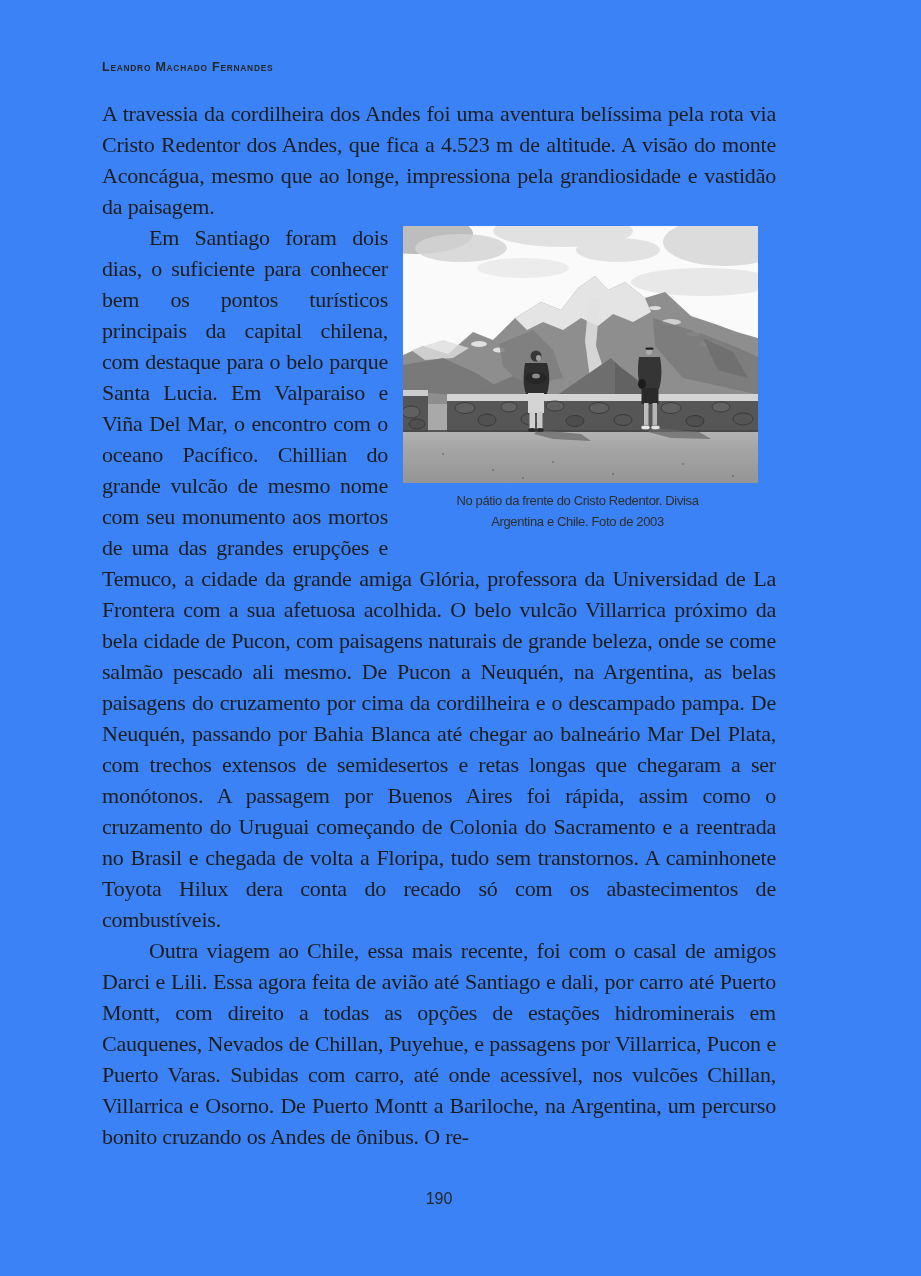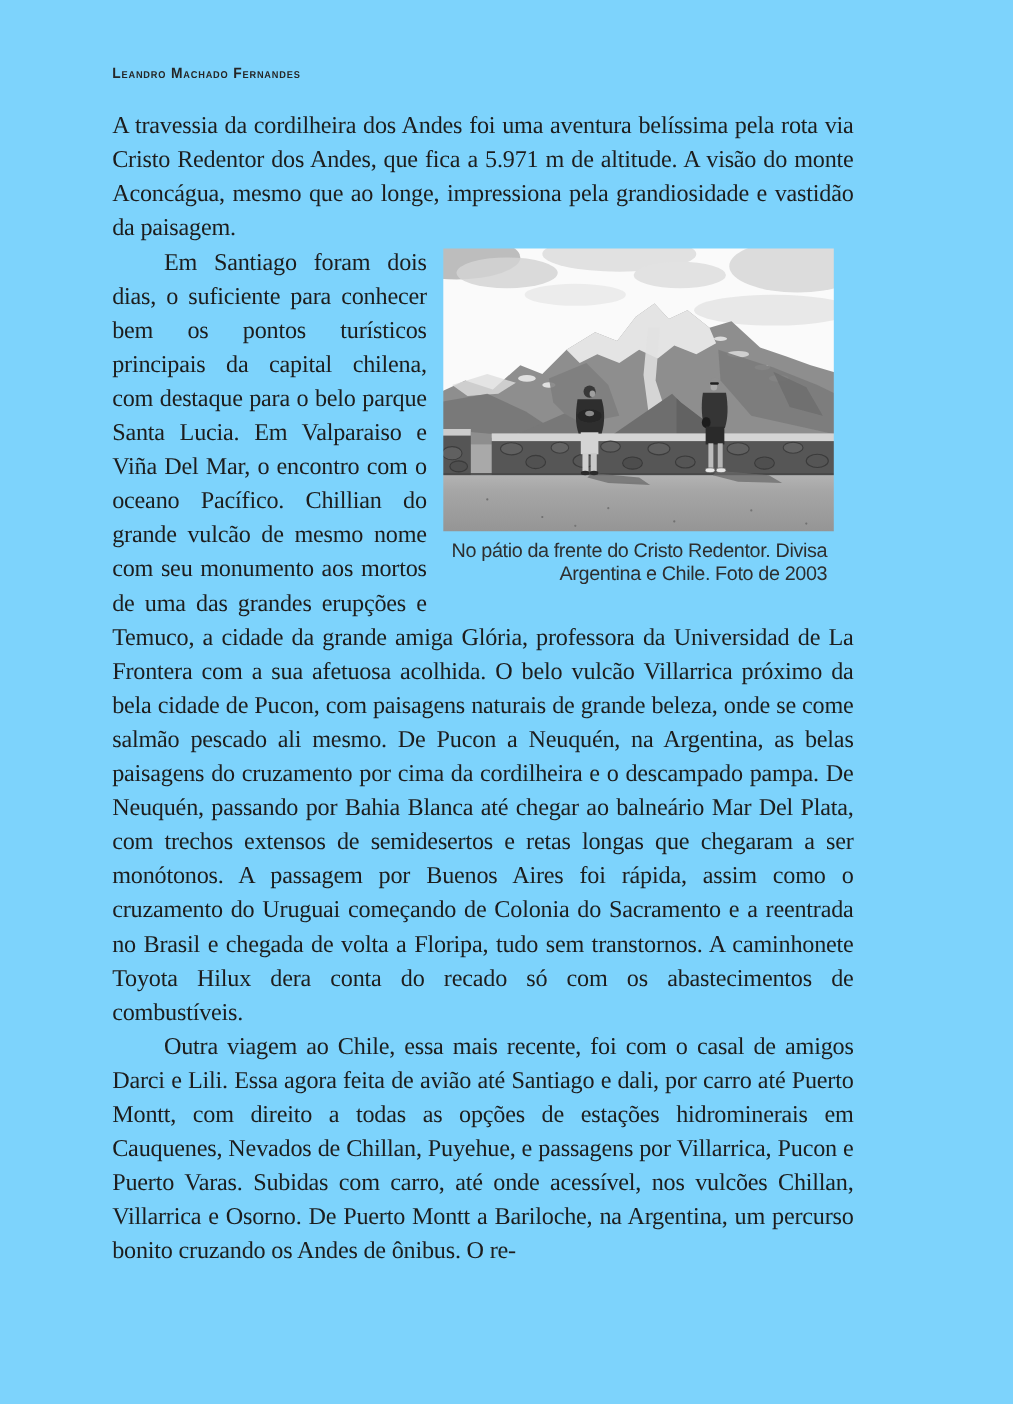--- a/index.html
+++ b/index.html
@@ -1,19 +1,19 @@
 <!DOCTYPE html>
 <html lang="pt"><head>
 <meta charset="utf-8">
 <style>
   html,body{margin:0;padding:0;background:#ffffff;}
   .page{
     position:relative;
     width:921px;height:1276px;
-    background:#7dd3fc;
+    background:#3b82f6;
     overflow:hidden;
     font-family:"Liberation Serif","DejaVu Serif",serif;
   }
   .content{
     position:absolute;
     left:102px;top:0;
     width:674px;
   }
   .running-header{
     margin-top:59px;
@@ -43,23 +43,23 @@
     margin:4px 0 20px 15px;
     text-indent:0;
   }
   .photo{display:block;width:355px;height:257px;}
   .caption{
     display:block;
     width:355px;
     margin-top:7px;
     padding-right:6px;
     box-sizing:border-box;
-    text-align:right;
+    text-align:center;
     font-family:"Liberation Sans","DejaVu Sans",sans-serif;
-    font-size:18px;
+    font-size:13px;
     line-height:21px;
     letter-spacing:-.35px;
     color:#2e2e2e;
   }
   .cap-line{display:block;}
   .page-number{
     position:absolute;
     left:102px;top:1190px;
     width:674px;
     text-align:center;
@@ -71,21 +71,21 @@
 </head>
 <body>
 
 <div class="page">
   <div class="content">
 
     <div class="running-header">Leandro Machado Fernandes</div>
 
     <div class="article">
 
-      <p class="para">A travessia da cordilheira dos Andes foi uma aventura belíssima pela rota via Cristo Redentor dos Andes, que fica a 5.971 m de altitude. A visão do monte Aconcágua, mesmo que ao longe, impressiona pela grandiosidade e vastidão da paisagem.</p>
+      <p class="para">A travessia da cordilheira dos Andes foi uma aventura belíssima pela rota via Cristo Redentor dos Andes, que fica a 4.523 m de altitude. A visão do monte Aconcágua, mesmo que ao longe, impressiona pela grandiosidade e vastidão da paisagem.</p>
 
       <p class="para indent"><span class="figure-float">
             <svg class="photo" viewBox="0 0 355 257" xmlns="http://www.w3.org/2000/svg" role="img">
             <defs>
               <filter id="soft" x="-5%" y="-5%" width="110%" height="110%">
                 <feGaussianBlur stdDeviation="0.7"></feGaussianBlur>
               </filter>
               <linearGradient id="ggrad" x1="0" y1="0" x2="0" y2="1">
                 <stop offset="0" stop-color="#b3b3b3"></stop>
                 <stop offset="0.25" stop-color="#a6a6a6"></stop>
@@ -183,13 +183,14 @@
               <span class="cap-line">No pátio da frente do Cristo Redentor. Divisa</span>
               <span class="cap-line">Argentina e Chile. Foto de 2003</span>
             </span>
           </span><span>Em Santiago foram dois dias, o suficiente para conhecer bem os pontos turísticos principais da capital chilena, com destaque para o belo parque Santa Lucia. Em Valparaiso e Viña Del Mar, o encontro com o oceano Pacífico. Chillian do grande vulcão de mesmo nome com seu monumento aos mortos de uma das grandes erupções e Temuco, a cidade da grande amiga Glória, professora da Universidad de La Frontera com a sua afetuosa acolhida. O belo vulcão Villarrica próximo da bela cidade de Pucon, com paisagens naturais de grande beleza, onde se come salmão pescado ali mesmo. De Pucon a Neuquén, na Argentina, as belas paisagens do cruzamento por cima da cordilheira e o descampado pampa. De Neuquén, passando por Bahia Blanca até chegar ao balneário Mar Del Plata, com trechos extensos de semidesertos e retas longas que chegaram a ser monótonos. A passagem por Buenos Aires foi rápida, assim como o cruzamento do Uruguai começando de Colonia do Sacramento e a reentrada no Brasil e chegada de volta a Floripa, tudo sem transtornos. A caminhonete Toyota Hilux dera conta do recado só com os abastecimentos de combustíveis.</span></p>
 
       <p class="para indent">Outra viagem ao Chile, essa mais recente, foi com o casal de amigos Darci e Lili. Essa agora feita de avião até Santiago e dali, por carro até Puerto Montt, com direito a todas as opções de estações hidrominerais em Cauquenes, Nevados de Chillan, Puyehue, e passagens por Villarrica, Pucon e Puerto Varas. Subidas com carro, até onde acessível, nos vulcões Chillan, Villarrica e Osorno. De Puerto Montt a Bariloche, na Argentina, um percurso bonito cruzando os Andes de ônibus. O re-</p>
 
     </div>
   </div>
 
+  <div class="page-number">190</div>
 </div>
 
 </body></html>

